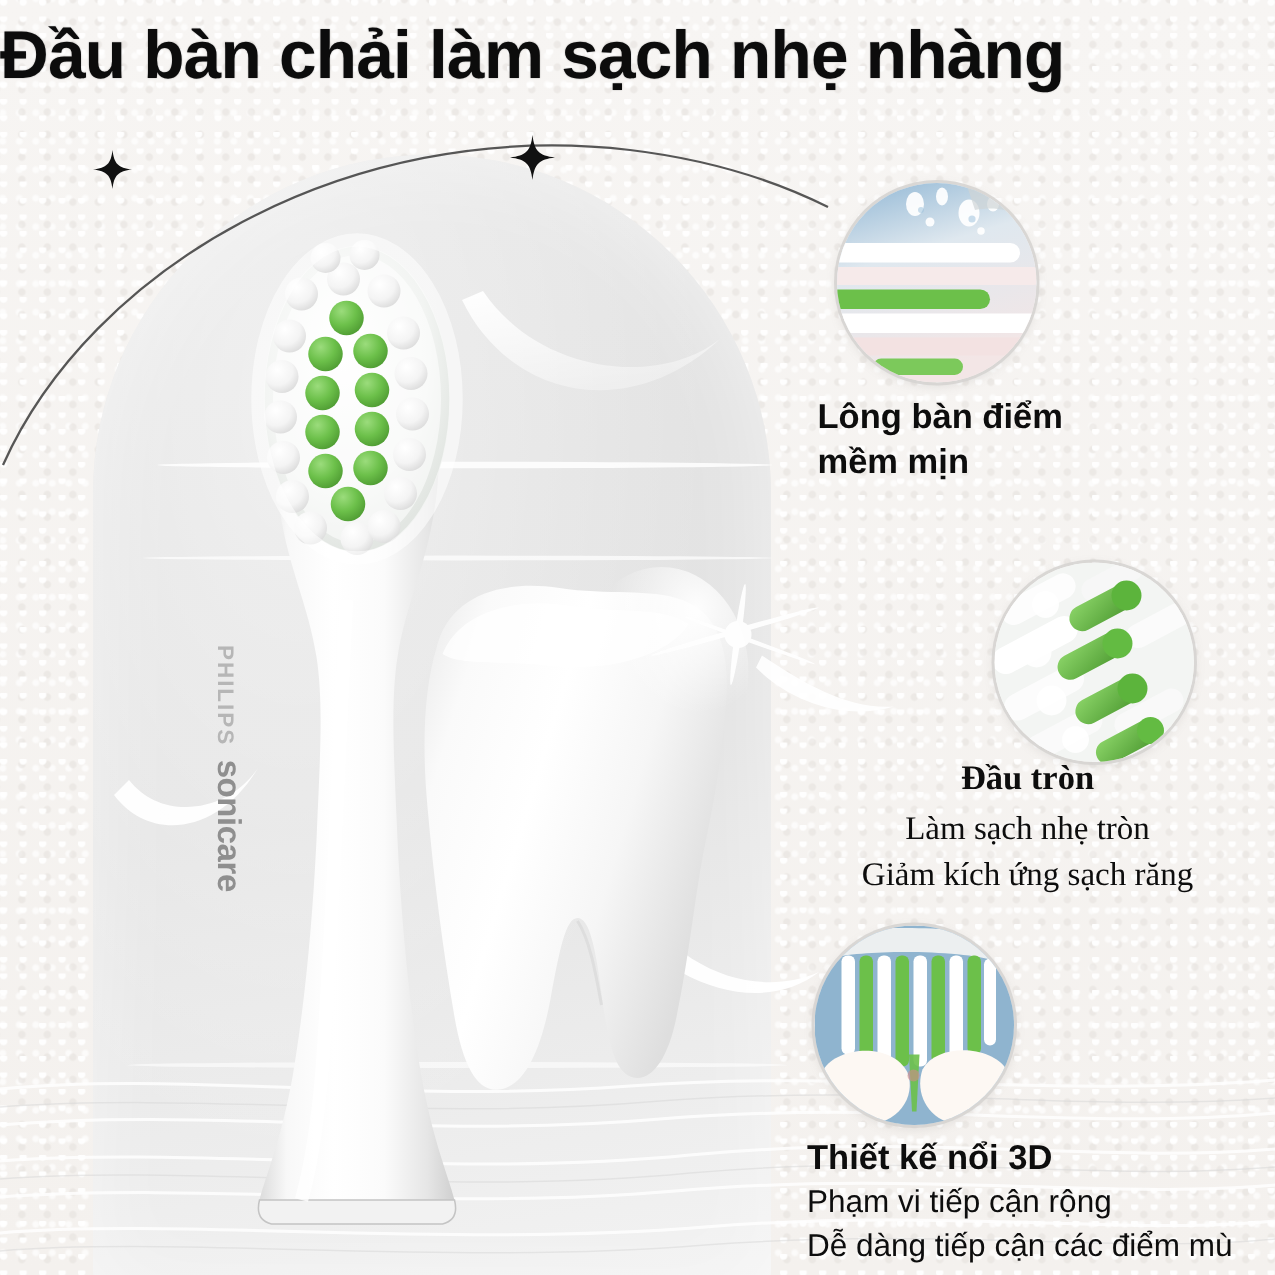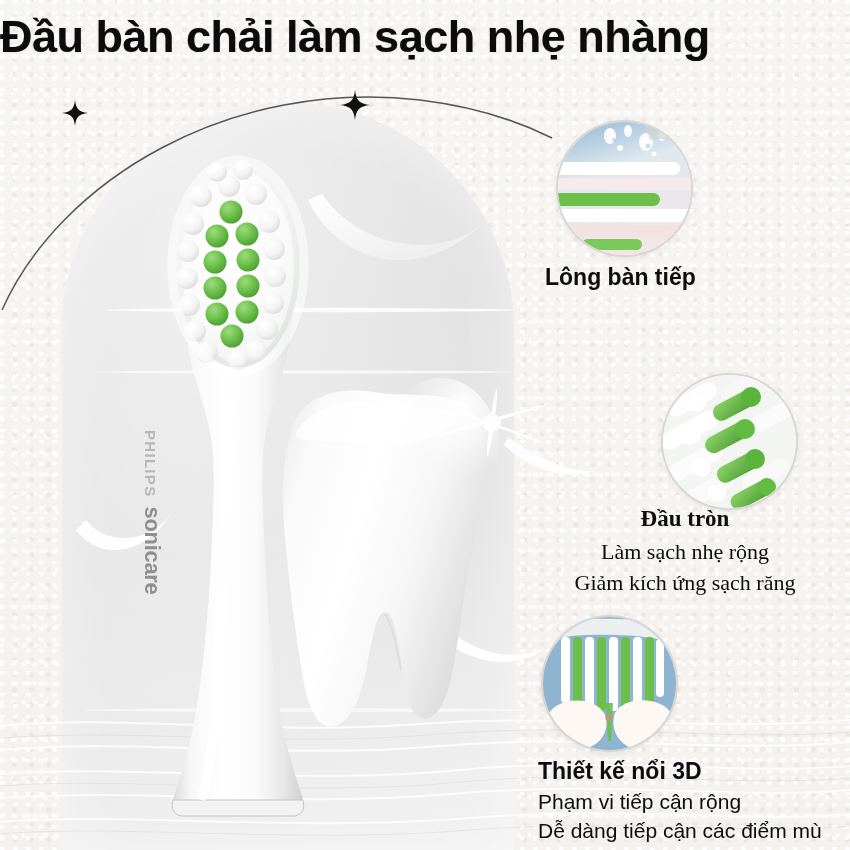--- a/index.html
+++ b/index.html
@@ -349,21 +349,22 @@
       <g fill="#ffffff" opacity=".6">
         <rect x="-8" y="42" width="120" height="3" rx="1.5"></rect>
         <rect x="-8" y="89" width="140" height="3" rx="1.5"></rect>
       </g>
 
       <path d="M92 18 C 112 14, 128 22, 133 36 L133 0 L86 0 Z" fill="#cfd4d6" opacity=".7"></path>
     </svg>
   </div>
 
   <div class="caption" id="cap-1">
-    <span class="cl cap-head">Lông bàn tiếp</span>
+    <span class="cl cap-head">Lông bàn điểm</span>
+    <span class="cl cap-head">mềm mịn</span>
   </div>
 
   <div class="inset" id="inset-2">
     <svg class="photo" viewBox="0 0 133 133" preserveAspectRatio="xMidYMid slice">
       <rect width="133" height="133" fill="#f3f5f3"></rect>
       <defs>
         <linearGradient id="gstem" x1="0" y1="0" x2="1" y2="1">
           <stop offset="0%" stop-color="#8bd468"></stop>
           <stop offset="100%" stop-color="#4f9c33"></stop>
         </linearGradient>
@@ -394,21 +395,21 @@
         <circle cx="34" cy="28" r="9"></circle>
         <circle cx="28" cy="60" r="10"></circle>
         <circle cx="38" cy="92" r="10"></circle>
         <circle cx="54" cy="118" r="9"></circle>
       </g>
     </svg>
   </div>
 
   <div class="caption" id="cap-2">
     <span class="cl cap-head">Đầu tròn</span>
-    <span class="cl">Làm sạch nhẹ rộng</span>
+    <span class="cl">Làm sạch nhẹ tròn</span>
     <span class="cl">Giảm kích ứng sạch răng</span>
   </div>
 
   <div class="inset" id="inset-3">
     <svg class="photo" viewBox="0 0 133 133" preserveAspectRatio="xMidYMid slice">
       <rect width="133" height="133" fill="#8fb4cf"></rect>
 
       <path d="M10 6 C 30 0, 100 0, 122 8 L122 24 C 98 16, 32 16, 10 22 Z" fill="#eceff0"></path>
 
       <g>

